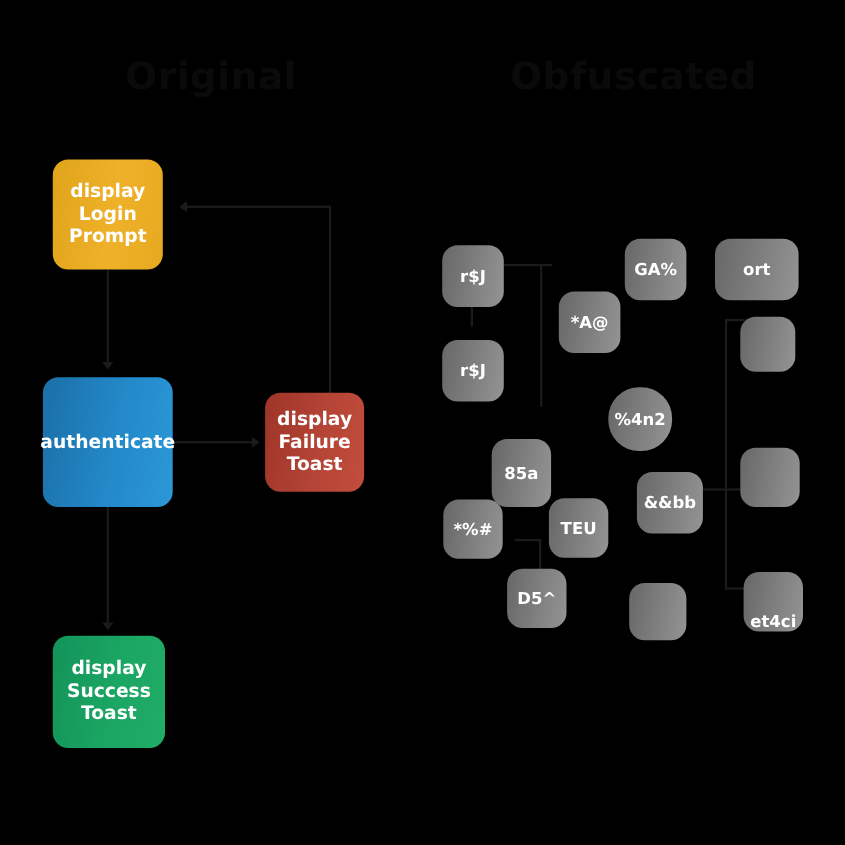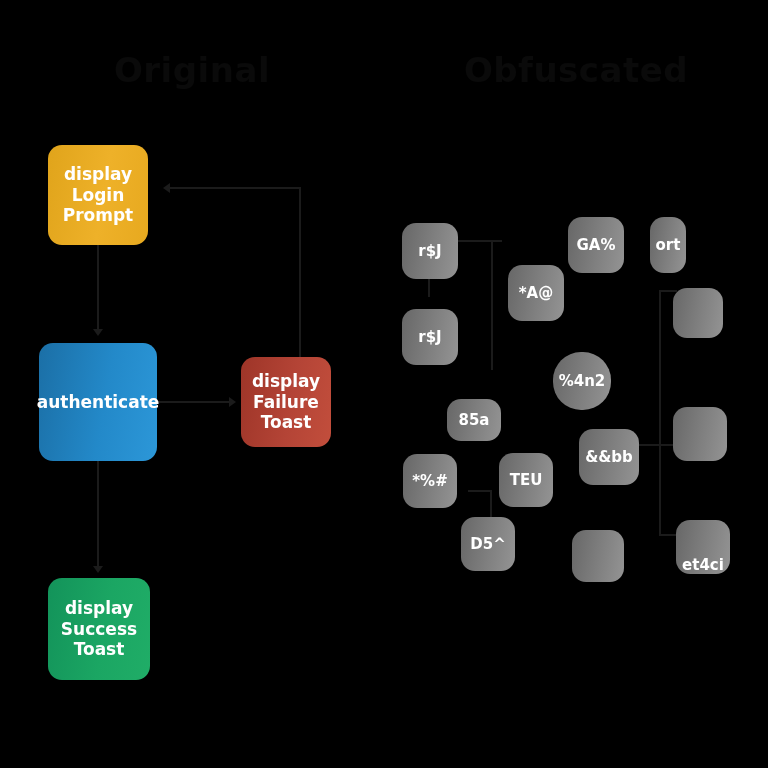--- a/index.html
+++ b/index.html
@@ -109,33 +109,33 @@
   </div>
   <div class="node node-sm n-gray" style="left:402px;top:297px;width:56px;height:56px;">
     <span>r$J</span>
   </div>
   <div class="node node-sm n-gray" style="left:508px;top:253px;width:56px;height:56px;">
     <span>*A@</span>
   </div>
   <div class="node node-sm n-gray" style="left:568px;top:205px;width:56px;height:56px;">
     <span>GA%</span>
   </div>
-  <div class="node node-sm n-gray" style="left:650px;top:205px;width:36px;height:56px;">
+  <div class="node node-sm n-gray" style="left:650px;top:205px;width:76px;height:56px;">
     <span>ort</span>
   </div>
   <div class="node node-sm n-gray" style="left:673px;top:276px;width:50px;height:50px;">
     <span></span>
   </div>
   <div class="node node-sm n-gray" style="left:553px;top:340px;width:58px;height:58px;border-radius:28px;">
     <span>%4n2</span>
   </div>
   <div class="node node-sm n-gray" style="left:673px;top:395px;width:54px;height:54px;">
     <span></span>
   </div>
-  <div class="node node-sm n-gray" style="left:447px;top:387px;width:54px;height:42px;">
+  <div class="node node-sm n-gray" style="left:447px;top:387px;width:54px;height:62px;">
     <span>85a</span>
   </div>
   <div class="node node-sm n-gray" style="left:579px;top:417px;width:60px;height:56px;">
     <span>&amp;&amp;bb</span>
   </div>
   <div class="node node-sm n-gray" style="left:403px;top:442px;width:54px;height:54px;">
     <span>*%#</span>
   </div>
   <div class="node node-sm n-gray" style="left:499px;top:441px;width:54px;height:54px;">
     <span>TEU</span>

